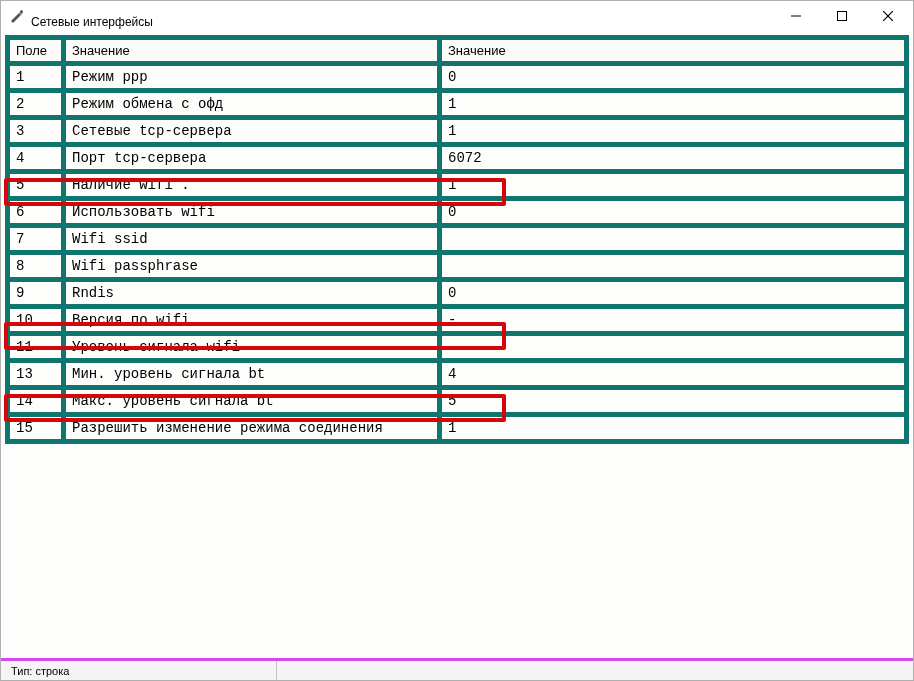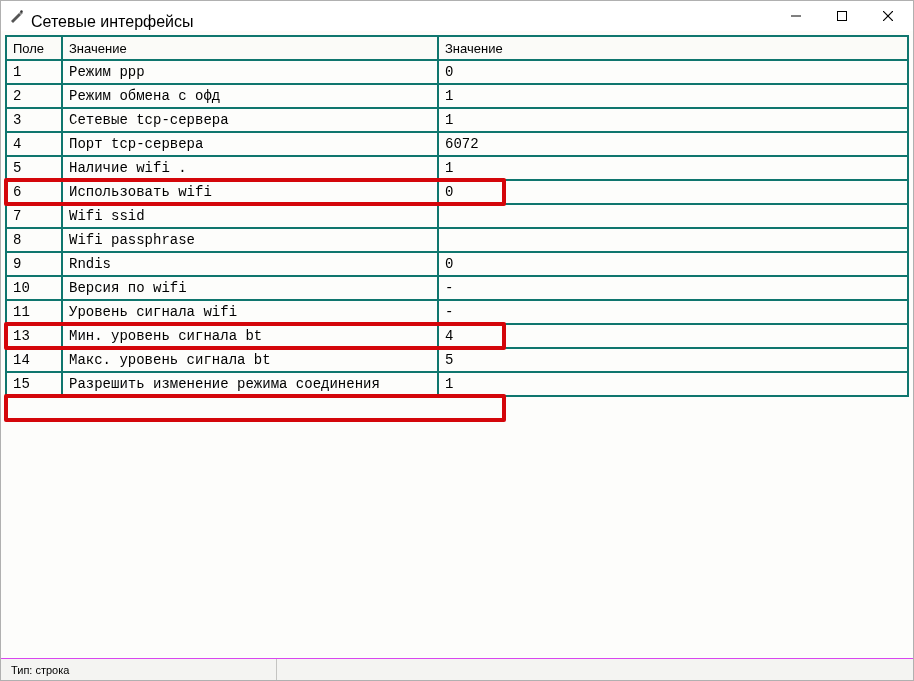--- a/index.html
+++ b/index.html
@@ -25,21 +25,21 @@
     background: #fff;
     flex: 0 0 auto;
   }
   .titlebar .app-icon {
     width: 16px; height: 16px;
     margin-right: 6px;
     display: inline-flex; align-items: center; justify-content: center;
   }
   .titlebar .title {
     flex: 1;
-    font-size: 16px;
+    font-size: 12px;
     margin-top: 12px;
   }
   .win-controls {
     display: flex; align-items: stretch;
     height: 100%;
   }
   .win-btn {
     width: 46px;
     display: flex; align-items: center; justify-content: center;
     font-family: "Segoe UI", sans-serif;
@@ -55,21 +55,21 @@
     border-collapse: collapse;
     width: 100%;
     table-layout: fixed;
     font-family: "Courier New", monospace;
     font-size: 14px;
   }
   table.grid col.col-field { width: 56px; }
   table.grid col.col-name  { width: 376px; }
   table.grid col.col-value { width: auto; }
   table.grid th, table.grid td {
-    border: 2px solid #0f766e;
+    border: 5px solid #0f766e;
     padding: 3px 6px;
     text-align: left;
     height: 24px;
     white-space: nowrap;
     overflow: hidden;
   }
   table.grid th {
     font-weight: normal;
     background: #fbfbf8;
     font-family: "Segoe UI", Tahoma, sans-serif;
@@ -78,21 +78,21 @@
   .hl-box {
     position: absolute;
     border: 4px solid #d4060a;
     pointer-events: none;
     border-radius: 2px;
   }
   .table-wrap { position: relative; }
   .statusbar {
     flex: 0 0 auto;
     height: 22px;
-    border-top: 1px solid #d946ef;
+    border-top: 3px solid #d946ef;
     display: flex;
     align-items: center;
     font-size: 11px;
     background: #f4f4f2;
   }
   .status-cell {
     padding: 0 10px;
     height: 100%;
     display: flex; align-items: center;
     border-right: 1px solid #c4c4c2;

